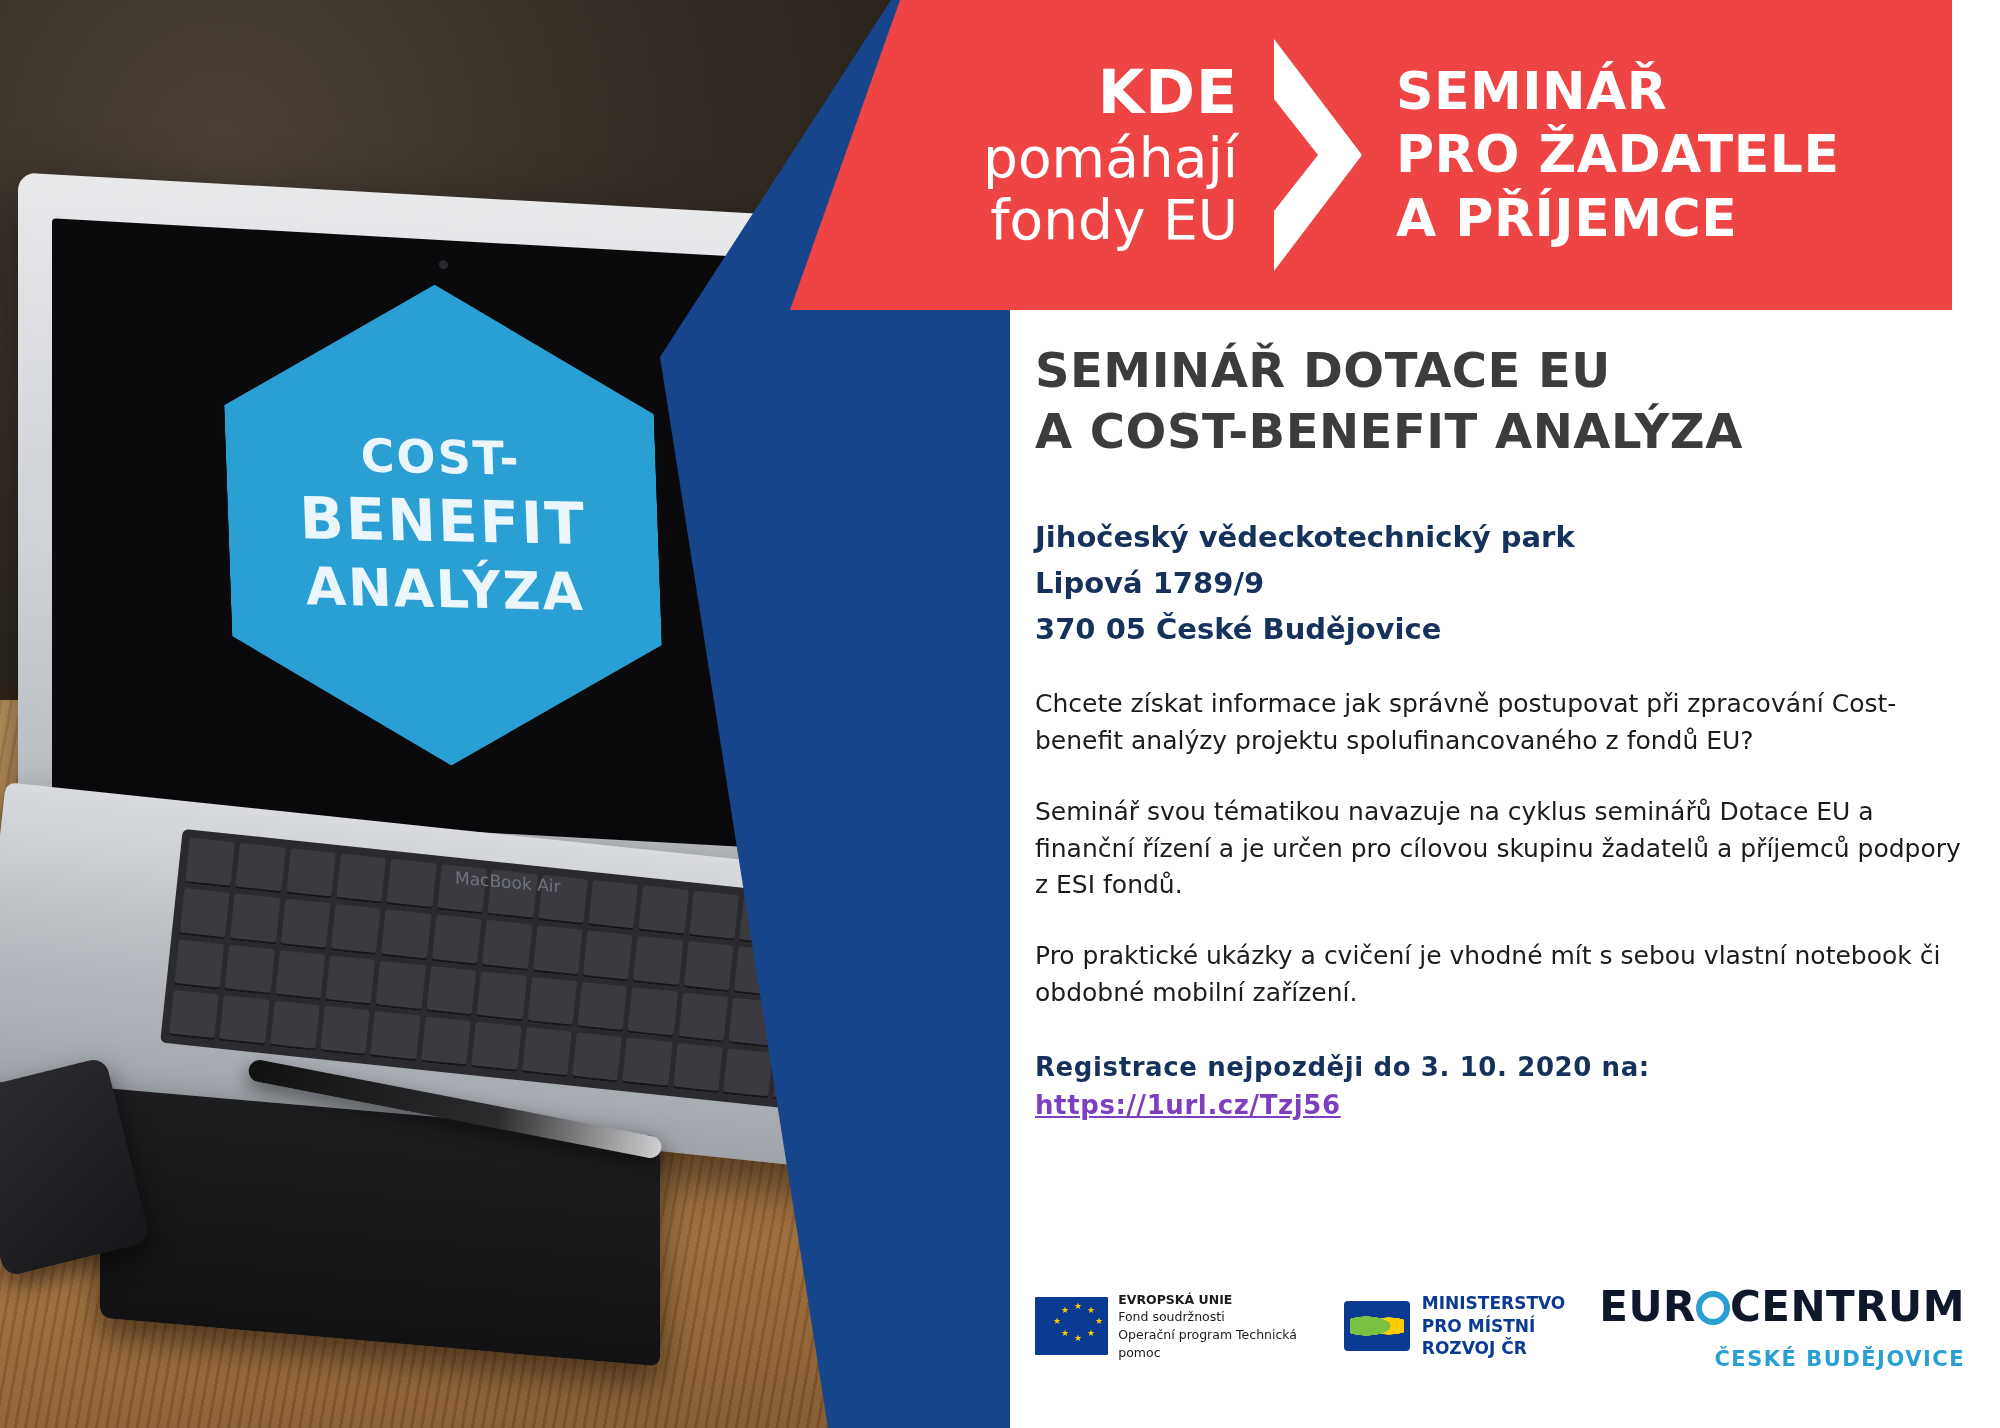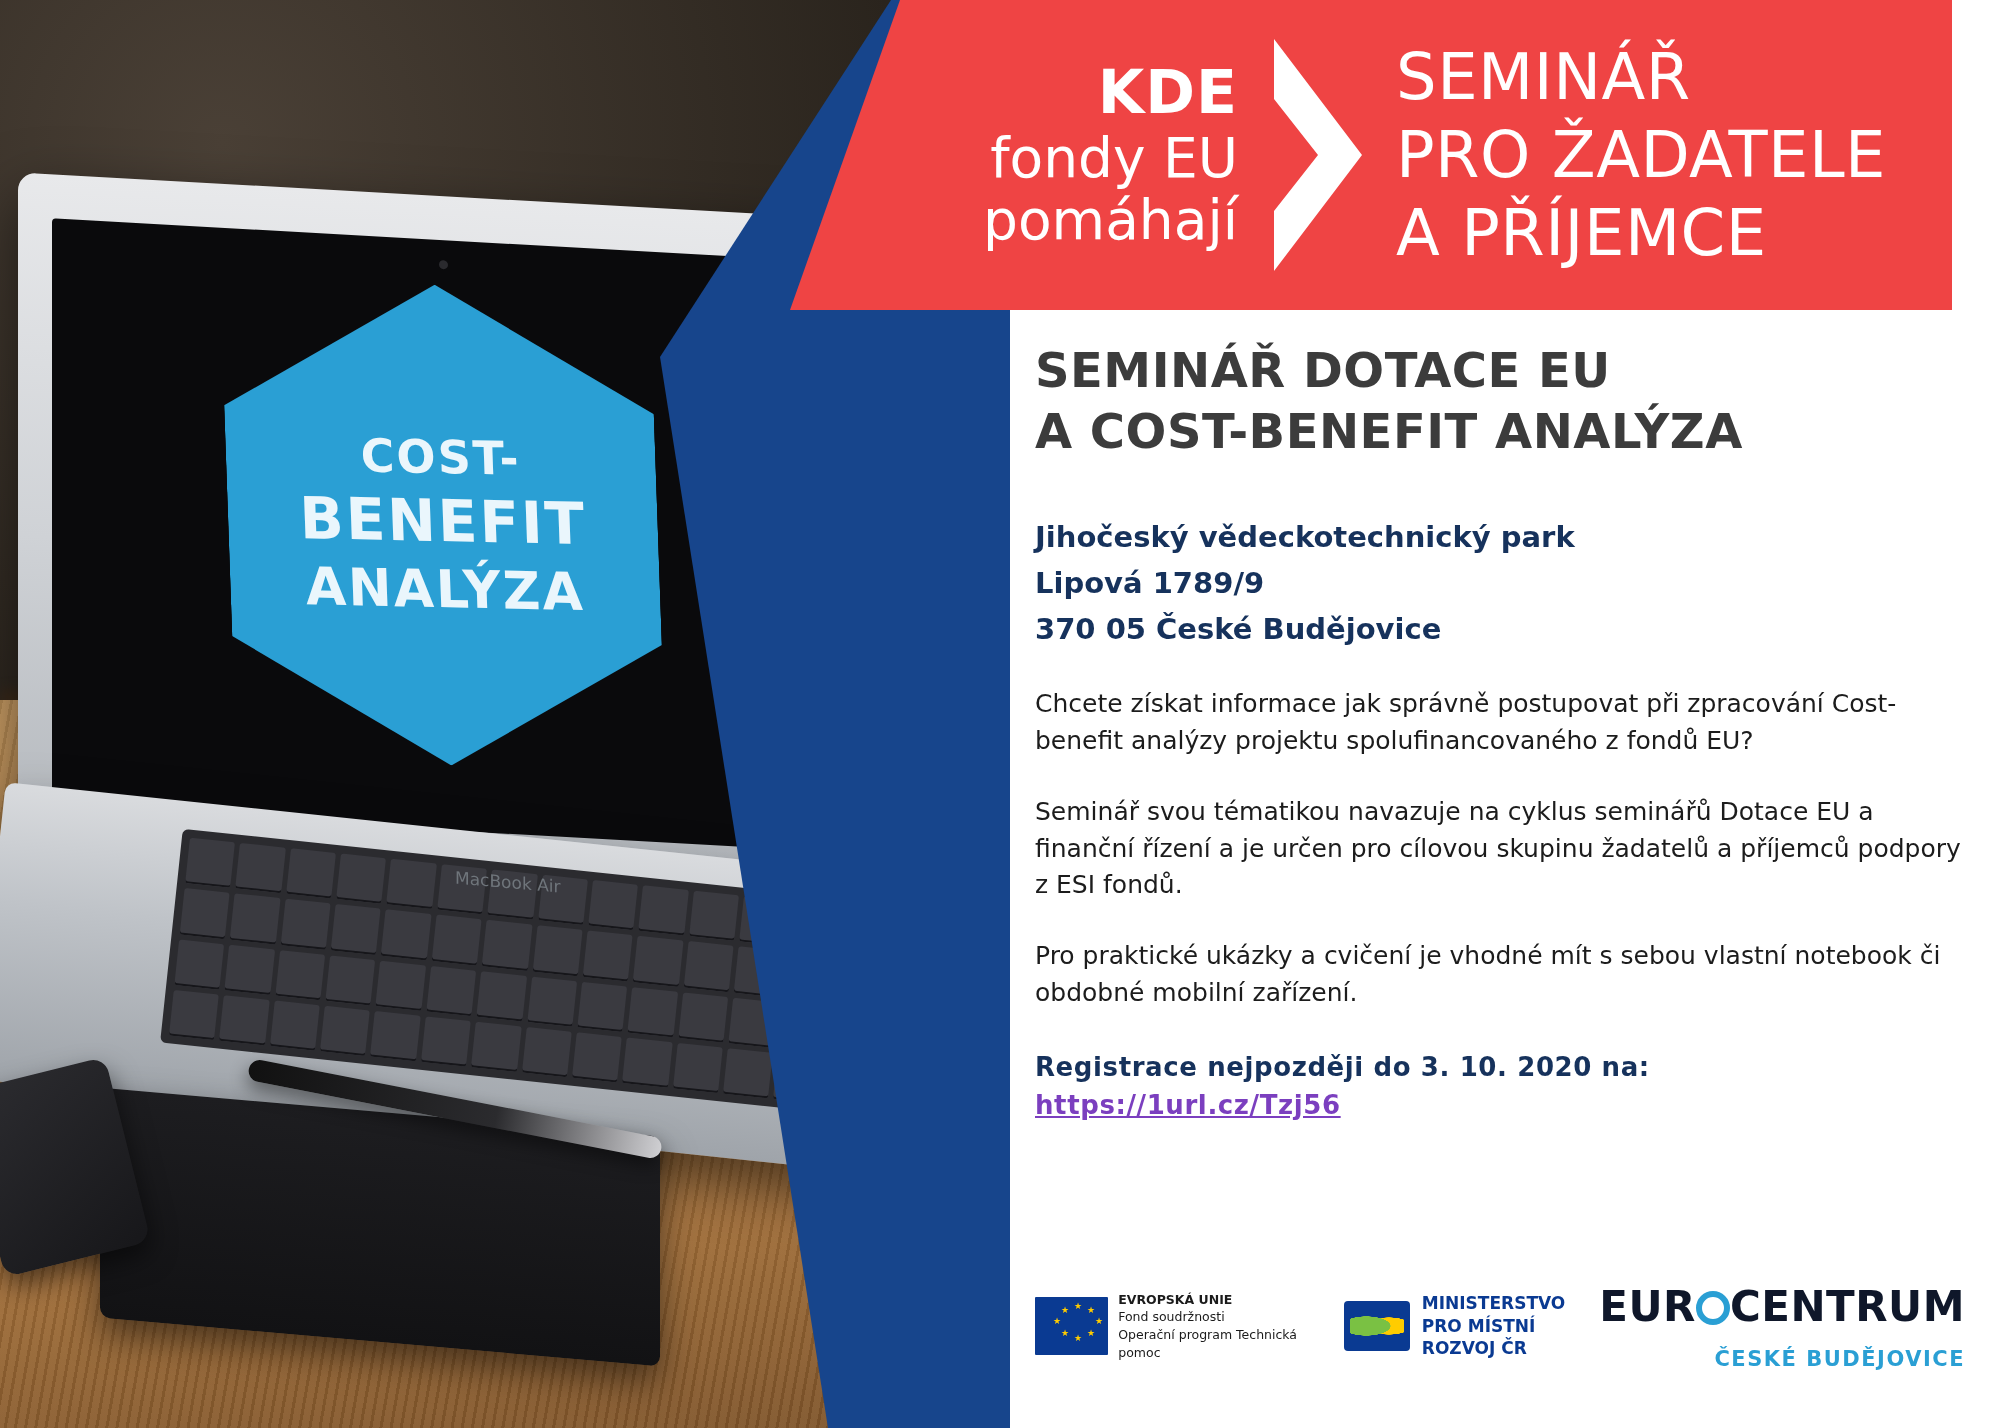--- a/index.html
+++ b/index.html
@@ -240,22 +240,22 @@
     width: 110px;
     height: 240px;
     margin-left: 28px;
     margin-right: 20px;
     position: relative;
   }
   .chevron svg { display: block; }
   .seminar-block {
     color: #ffffff;
     font-family: "DejaVu Sans", sans-serif;
-    font-weight: 400;
-    font-size: 64px;
+    font-weight: 700;
+    font-size: 52px;
     line-height: 1.22;
     letter-spacing: 0.5px;
   }
 
   
   .content {
     position: absolute;
     left: 1035px;
     top: 340px;
     width: 930px;
@@ -484,22 +484,22 @@
     <div class="pen"></div>
     <div class="phone"></div>
 
     <div class="wedge"></div>
   </div>
 
   <div class="banner">
     <div class="banner-inner">
       <div class="kde-block">
         <div class="kde-word">KDE</div>
+        <div class="kde-sub">pomáhají</div>
         <div class="kde-sub">fondy EU</div>
-        <div class="kde-sub">pomáhají</div>
       </div>
       <div class="chevron">
         <svg width="110" height="240" viewBox="0 0 110 240" aria-hidden="true">
           <polygon points="8,4 96,120 8,236 8,176 52,120 8,64" fill="#ffffff"></polygon>
         </svg>
       </div>
       <div class="seminar-block">
         <div>SEMINÁŘ</div>
         <div>PRO ŽADATELE</div>
         <div>A PŘÍJEMCE</div>

